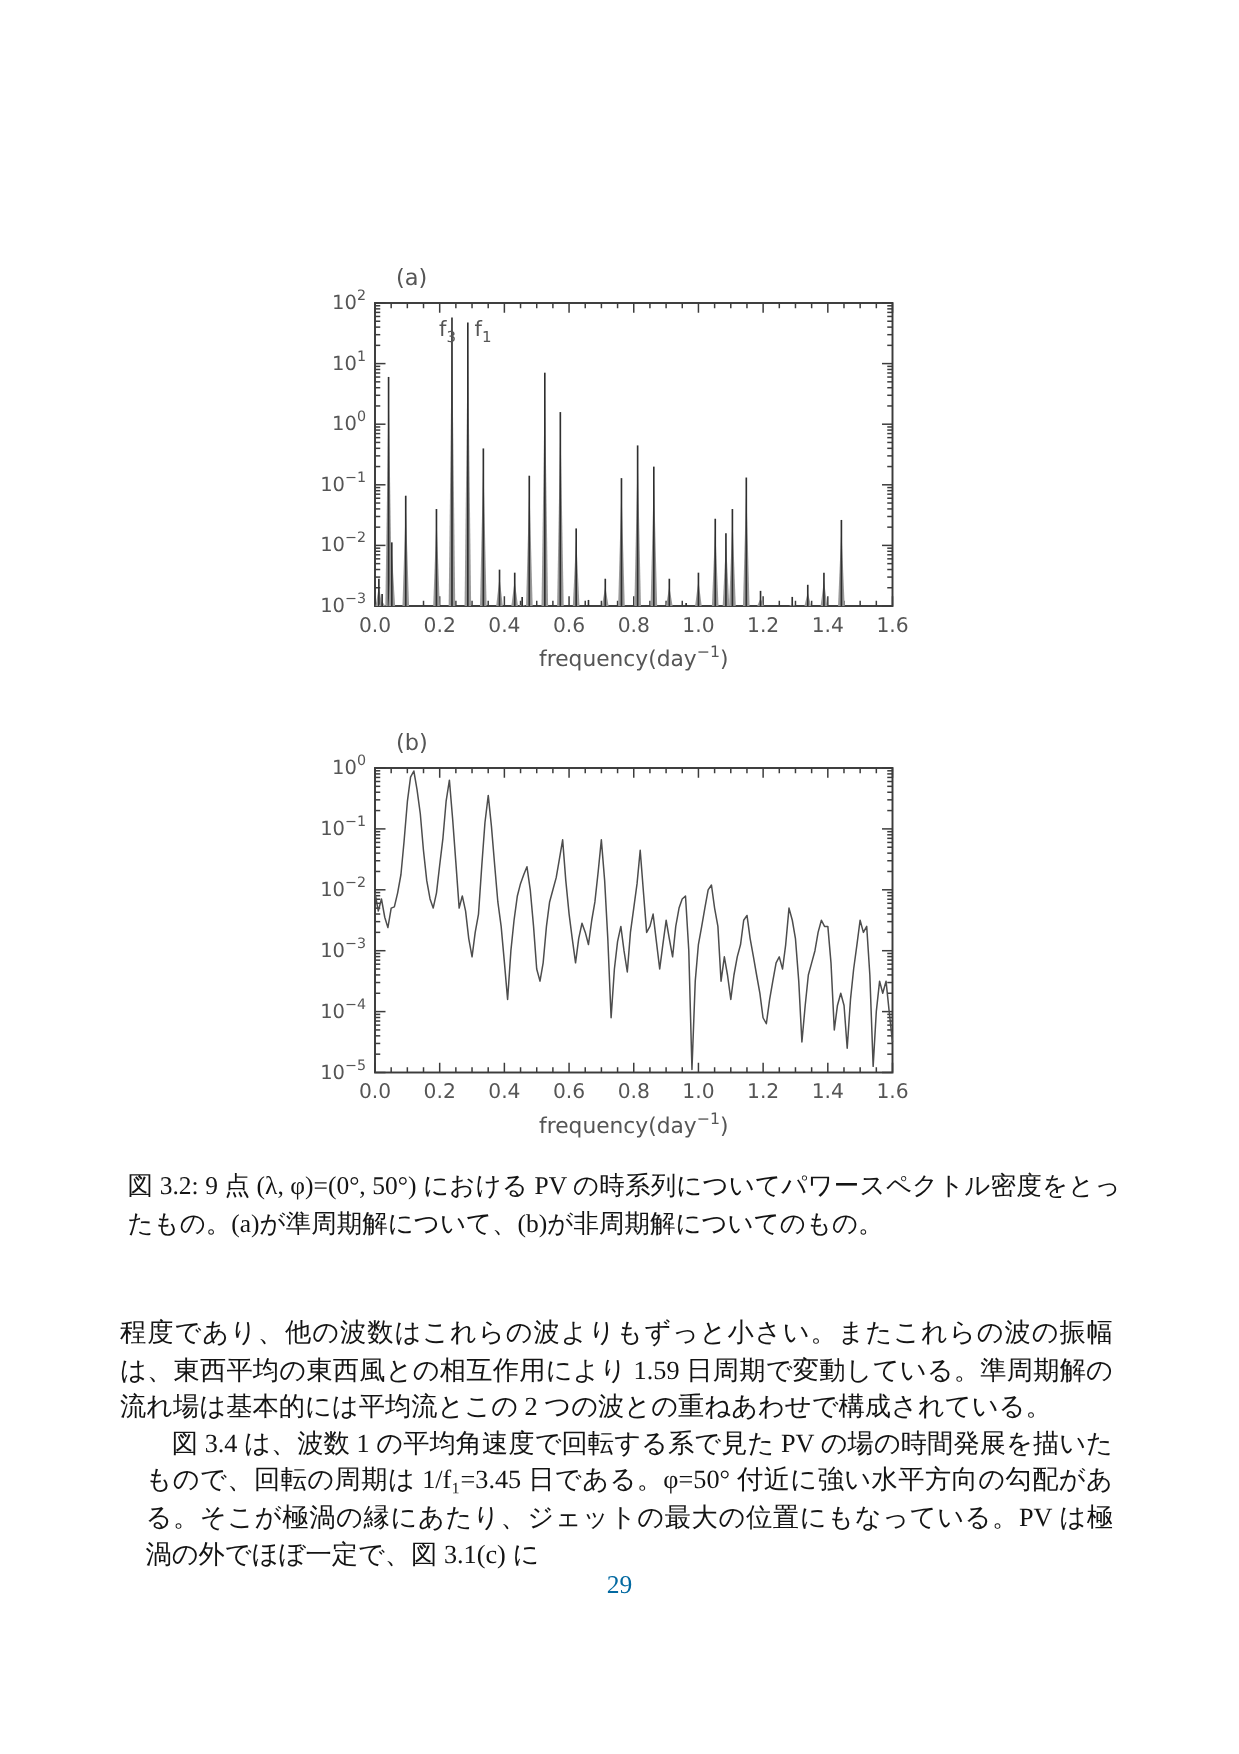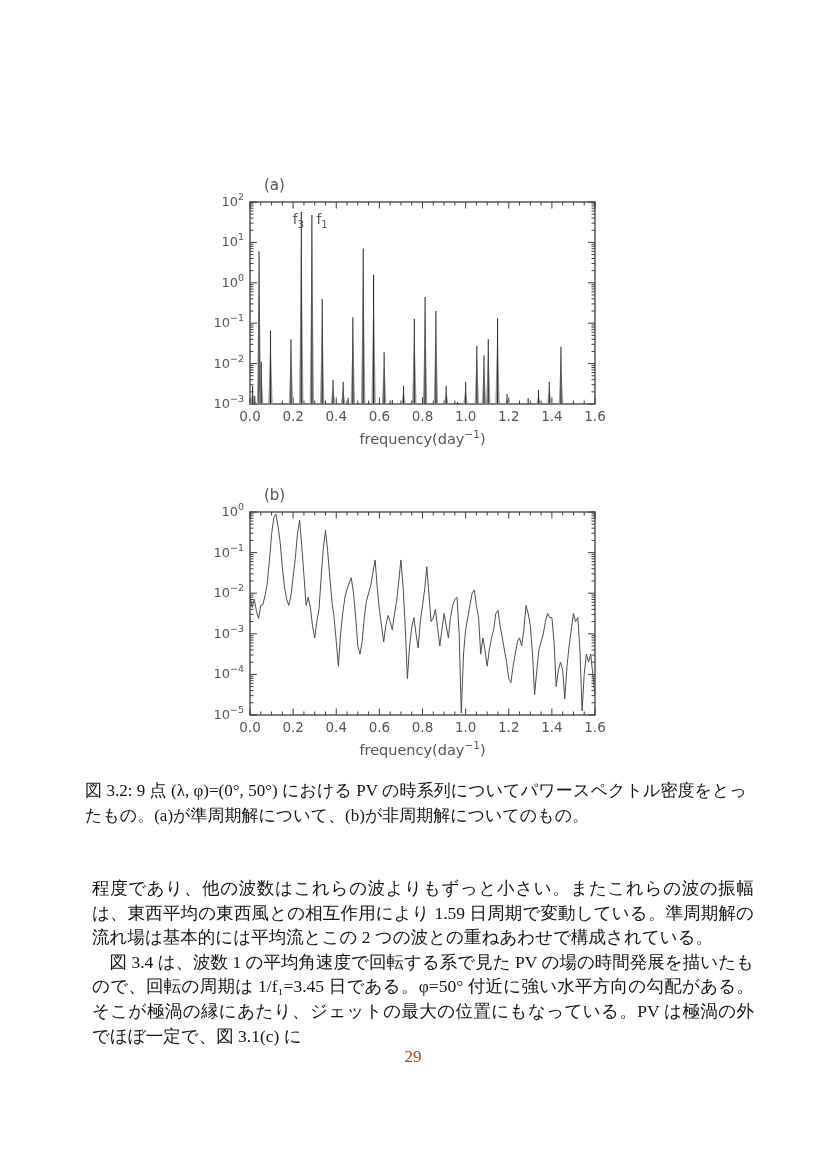--- a/index.html
+++ b/index.html
@@ -3,26 +3,26 @@
 <meta charset="utf-8">
 <style>
   html,body{margin:0;padding:0;background:#ffffff;}
   .page{position:relative;width:826px;height:1169px;background:#ffffff;overflow:hidden;
         font-family:"Liberation Serif", serif;color:#141414;}
   .plot{position:absolute;left:180px;}
   #plot-a{top:170px;width:470px;height:290px;}
   #plot-b{top:470px;width:470px;height:300px;}
   .caption{position:absolute;left:85px;top:778px;width:662px;
            font-size:17px;line-height:25px;text-align:justify;margin:0;}
-  .bodytext{position:absolute;left:92px;top:876px;width:662px;
+  .bodytext{position:absolute;left:80px;top:876px;width:662px;
             font-size:17.5px;line-height:24.6px;text-align:justify;}
   .bodytext p{margin:0;}
-  .bodytext p.indent{text-indent:1em;}
+  .bodytext p.indent{text-indent:1em;margin-left:17px;}
   .page-number{position:absolute;left:0;top:1047px;width:826px;text-align:center;
-               font-size:17px;color:#c2410c;}
+               font-size:17px;color:#0369a1;}
   svg text{font-family:"DejaVu Sans", sans-serif;fill:#555;}
 </style>
 </head>
 <body>
 
 <div class="page">
 
   <div class="figure-block">
     <div id="plot-a" class="plot"><svg width="470" height="290" viewBox="0 0 470 290">
           <rect x="70" y="32" width="345" height="202" fill="none" stroke="#3c3c3c" stroke-width="1.3"></rect>

